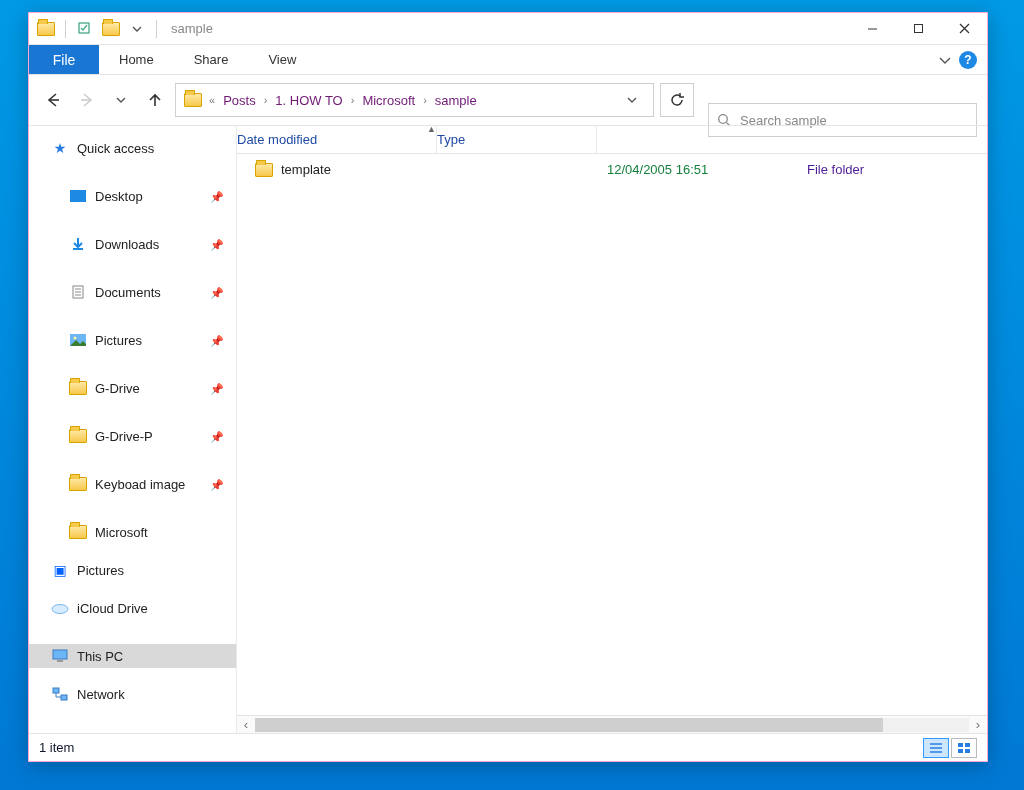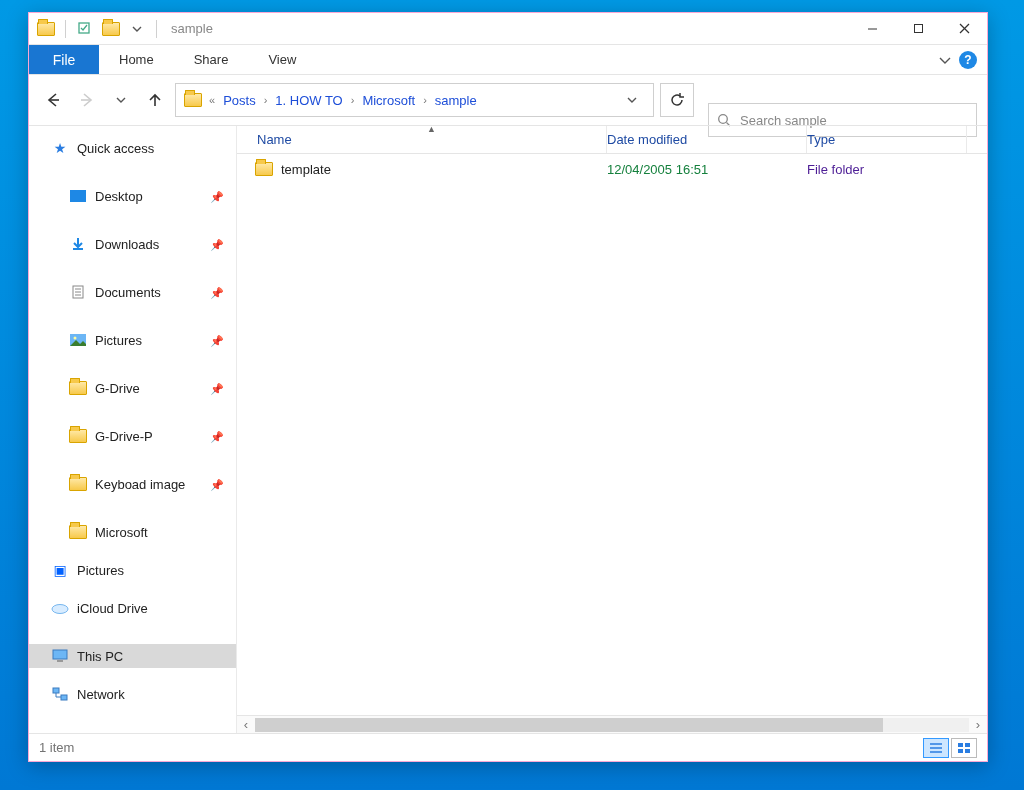--- a/index.html
+++ b/index.html
@@ -84,21 +84,21 @@
     flex: 1 1 auto;
     height: 34px;
     border: 1px solid #cfcfcf;
     display:flex;
     align-items:center;
     padding: 0 4px;
     gap:2px;
     max-width:500px;
   }
   .crumbs { display:flex; align-items:center; gap:0; overflow:hidden; flex:1;}
-  .crumb { padding: 4px 7px; color:#1d4ed8; white-space:nowrap;}
+  .crumb { padding: 4px 7px; color:#701a75; white-space:nowrap;}
   .crumb-sep { color:#777; font-size:11px; padding:0 1px;}
   .addr-drop { width:22px;text-align:center;color:#555;}
   .refresh-box { width:34px;height:34px;border:1px solid #cfcfcf;display:flex;align-items:center;justify-content:center;color:#333;}
   .search-box {
     flex: 1 1 auto;
     height:34px;border:1px solid #cfcfcf;display:flex;align-items:center;padding:0 8px;gap:8px;color:#888;
     max-width: 310px; margin-left:8px;margin-top:40px;
   }
   
   .body {
@@ -131,32 +131,32 @@
     height:28px;display:flex;align-items:center;border-bottom:1px solid #e5e5e5;color:#1e4aa3;font-size:13px;
     position:relative;
   }
   .col-name { width:370px;padding-left:20px;}
   .col-date { width:200px;}
   .col-type { width:160px;}
   .header-cell { border-right:1px solid #eaeaea; height:100%; display:flex; align-items:center;}
   .sort-ind { position:absolute; left:190px; top:-2px; font-size:9px; color:#666;}
   .rows { flex:1; overflow:auto;}
   .row { display:flex;align-items:center;height:30px;color:#222;}
-  .row .c-name { width:370px;padding-left:18px;display:flex;align-items:center;gap:8px;}
+  .row .c-name { width:370px;padding-left:18px;display:flex;align-items:flex-end;gap:8px;}
   .row .c-date { width:200px;color:#15803d;}
   .row .c-type { width:160px;color:#4c1d95;}
   .hscroll {
     height:18px;border-top:1px solid #e5e5e5;display:flex;align-items:center;background:#fafafa;
   }
   .hscroll .arrow{width:18px;text-align:center;color:#777;}
   .hscroll .track{flex:1;height:14px;background:#f0f0f0;position:relative;}
   .hscroll .thumb{position:absolute;left:0;top:0;height:100%;width:88%;background:#cfcfcf;}
   
   .statusbar{
-    height:28px;border-top:1px solid #e5e5e5;display:flex;align-items:center;padding:0 10px;color:#737373;font-size:13px;
+    height:28px;border-top:1px solid #e5e5e5;display:flex;align-items:center;padding:0 10px;color:#0f172a;font-size:13px;
   }
   .view-toggles{margin-left:auto;display:flex;gap:2px;}
   .vt{width:26px;height:20px;border:1px solid #bbb;display:flex;align-items:center;justify-content:center;font-size:11px;}
   .vt.active{background:#cde6ff;border-color:#3399ff;}
   
   .folder-icon{width:18px;height:14px;background:linear-gradient(#ffe9a8,#f7c94b);border:1px solid #d9a400;border-radius:1px;position:relative;display:inline-block;}
   .folder-icon:before{content:"";position:absolute;top:-4px;left:0;width:8px;height:4px;background:#f7c94b;border:1px solid #d9a400;border-bottom:none;border-radius:1px 1px 0 0;}
   svg { display:block;}
 </style>
 </head>
@@ -395,23 +395,20 @@
               </svg>
             </span>
           <span>Network</span>
         </div>
       </div>
     </div>
 
     <div class="list-area">
       <div class="headers">
         <span class="sort-ind">▲</span>
-        <div class="header-cell col-name">
-            <span>Name</span>
-          </div>
         <div class="header-cell col-date">
             <span>Date modified</span>
           </div>
         <div class="header-cell col-type">
             <span>Type</span>
           </div>
       </div>
       <div class="rows">
         <div class="row">
           <div class="c-name">

